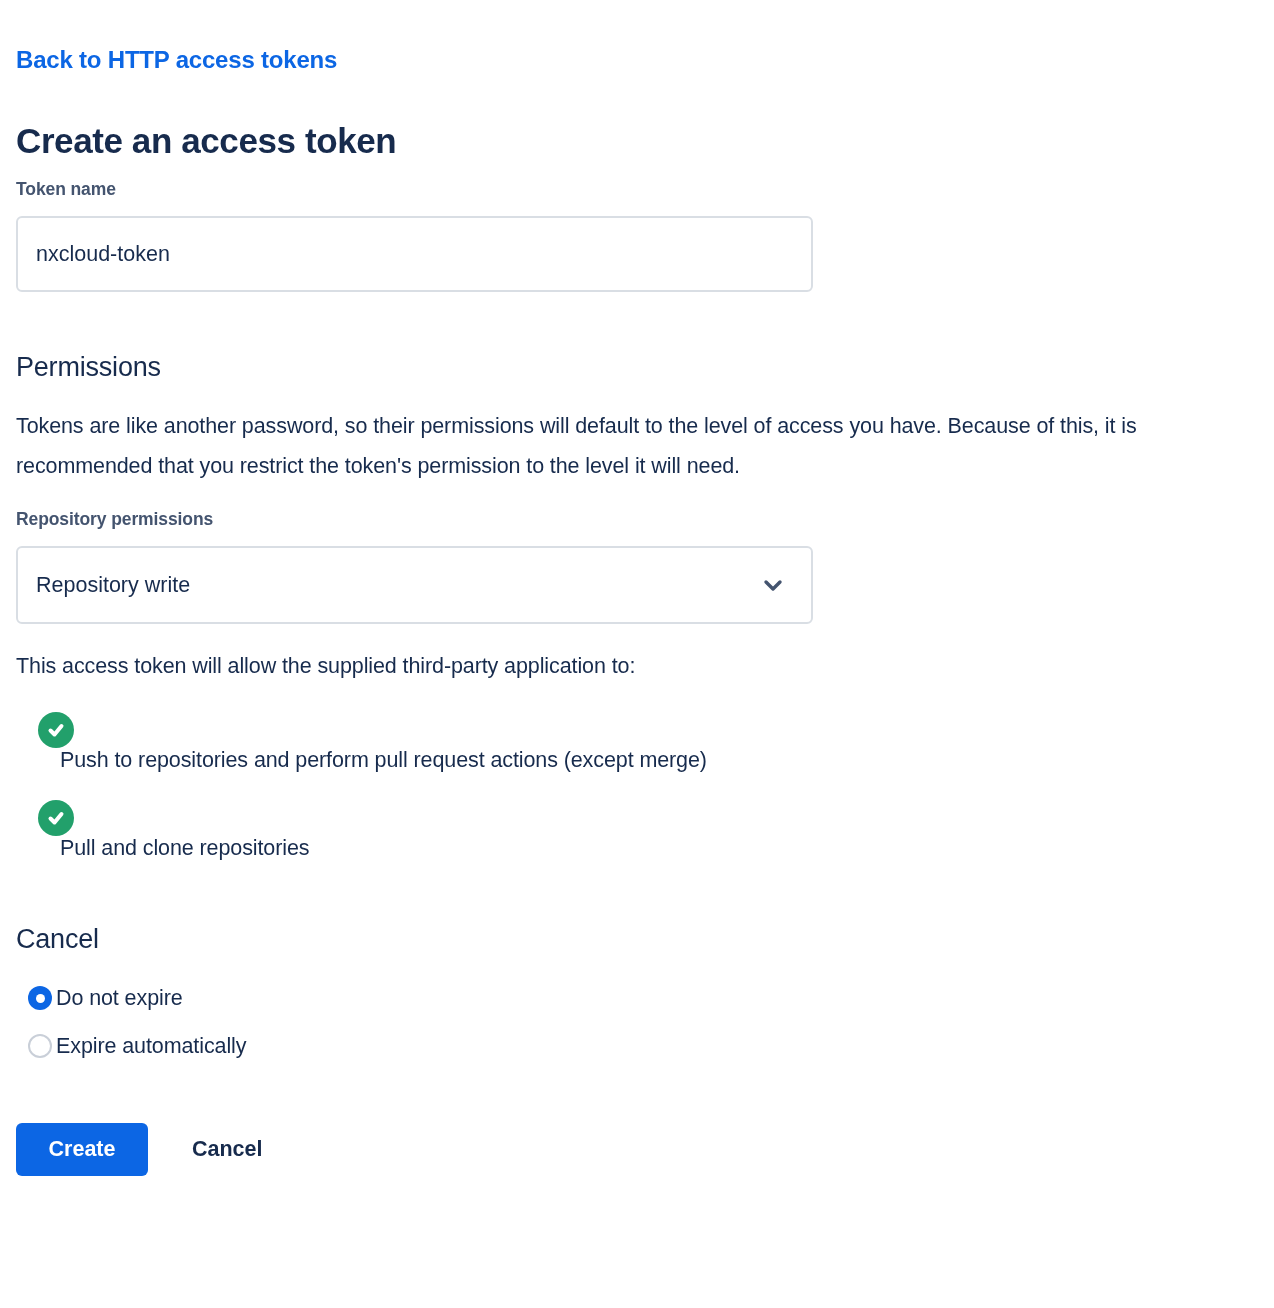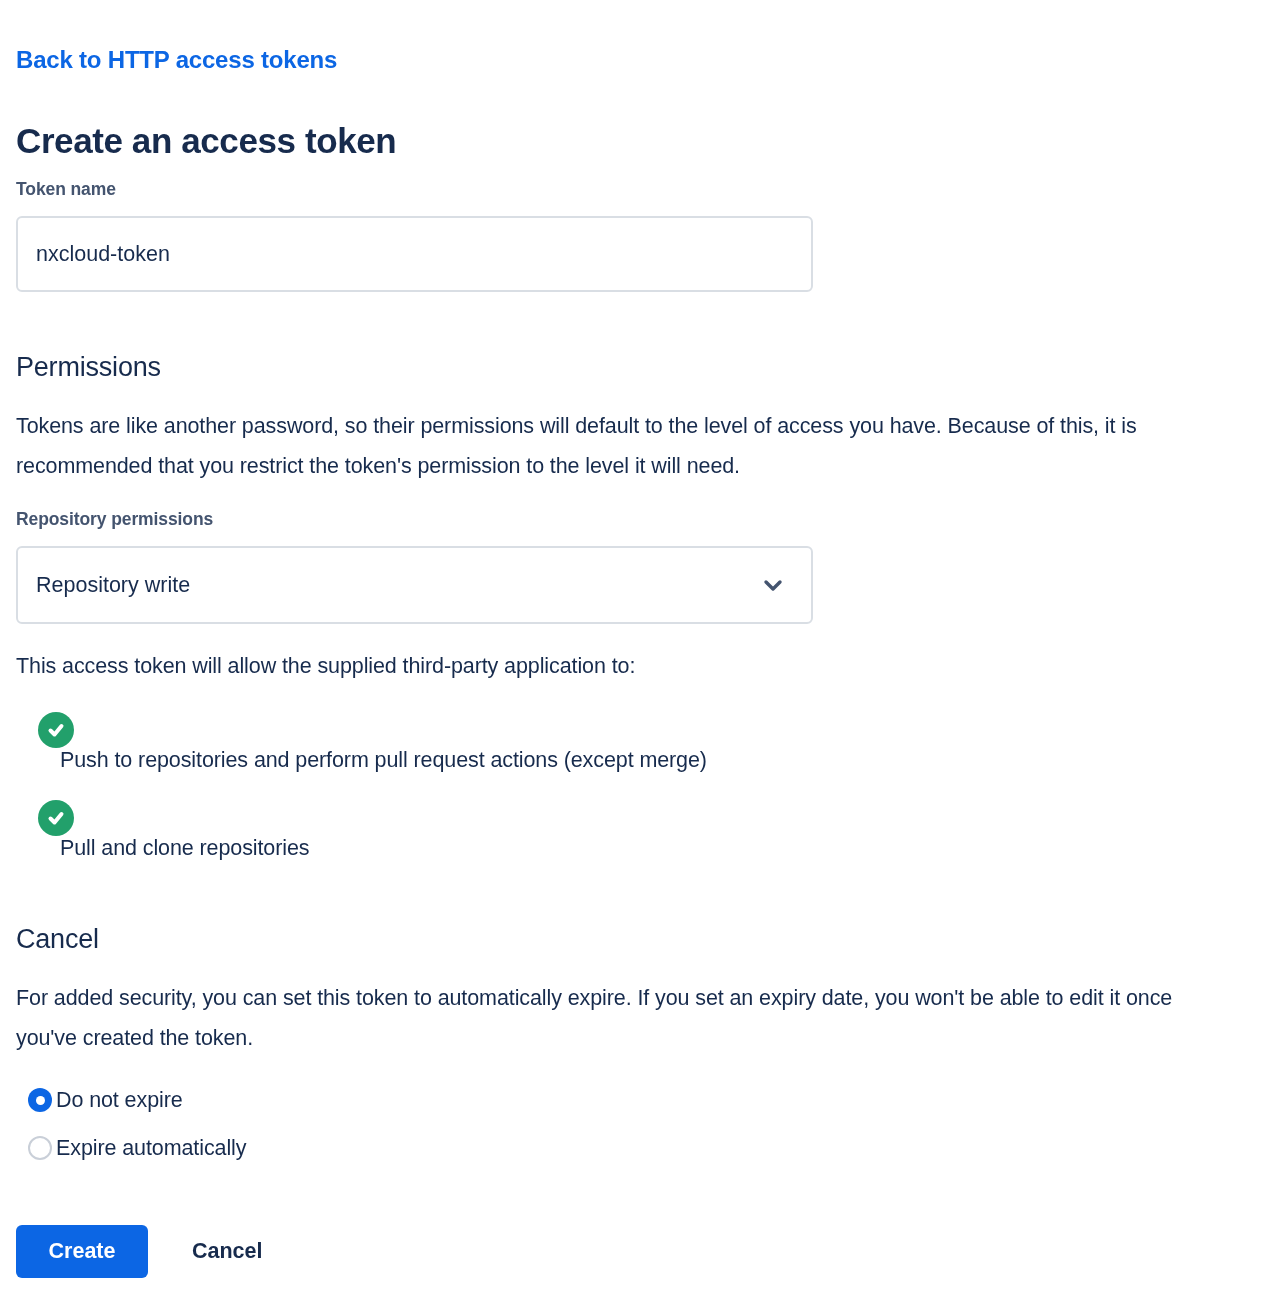--- a/index.html
+++ b/index.html
@@ -232,21 +232,20 @@
         <svg width="22" height="22" viewBox="0 0 22 22" fill="none">
           <path d="M5.5 11.5 L9.5 15.5 L16.5 7" stroke="#FFFFFF" stroke-width="4" stroke-linecap="round" stroke-linejoin="round"></path>
         </svg>
       </span>
       <span class="cap-text">Pull and clone repositories</span>
     </div>
   </div>
 
   <h2 class="section-heading expiry">Cancel</h2>
 
-  <p class="body-text">For added security, you can set this token to automatically expire. If you set an expiry date, you won't be able to edit it once you've created the token.</p>
 
   <div class="radio-group">
     <div class="radio-row selected">
       <span class="radio-circle"></span>
       <span class="radio-label">Do not expire</span>
     </div>
     <div class="radio-row">
       <span class="radio-circle"></span>
       <span class="radio-label">Expire automatically</span>
     </div>

